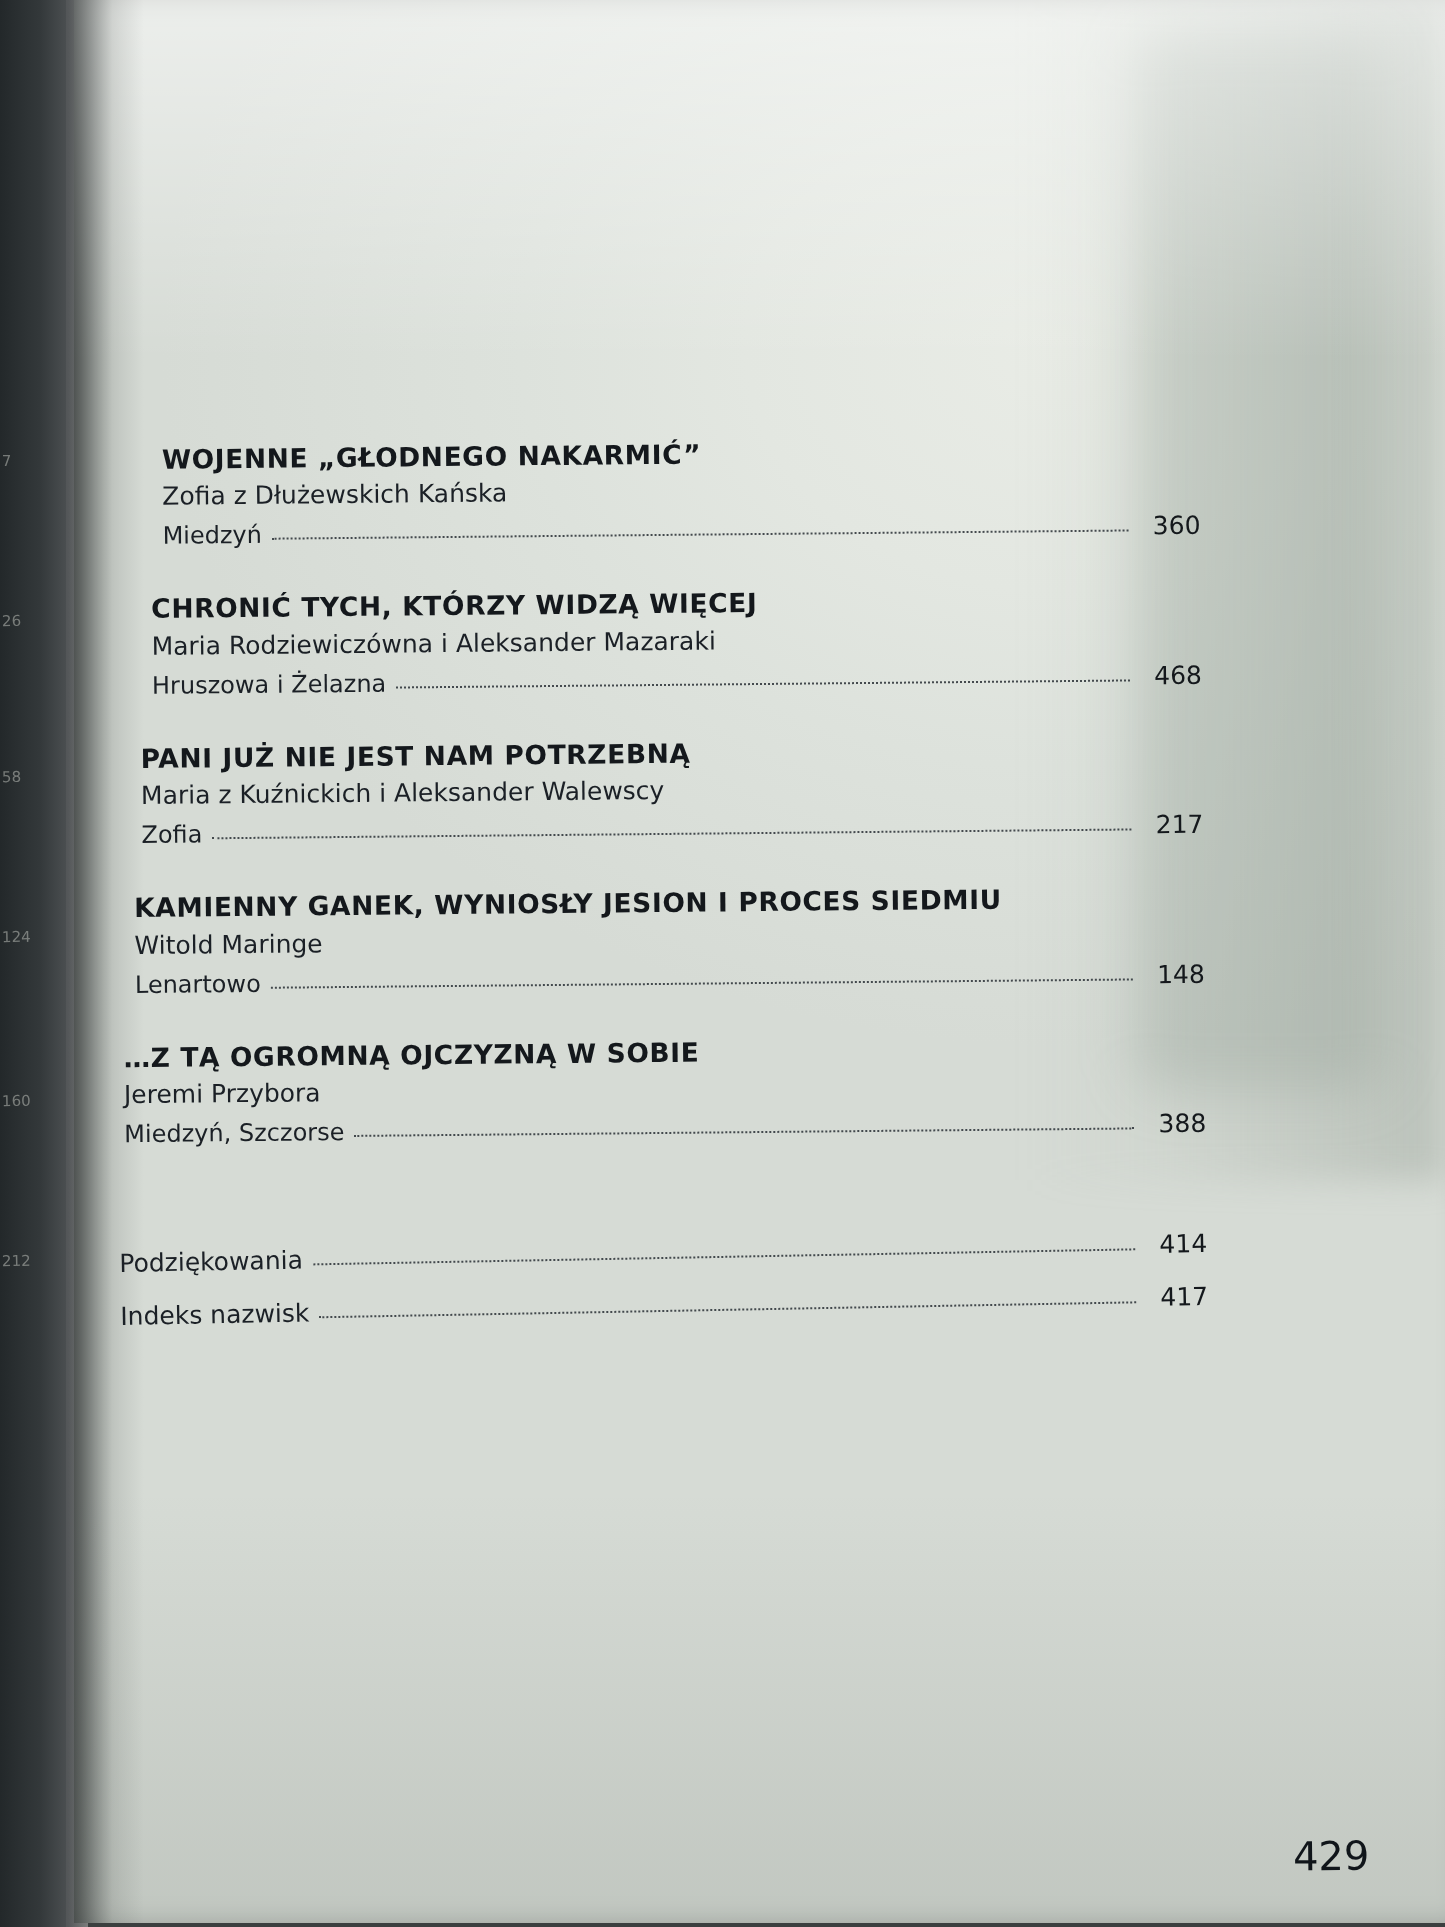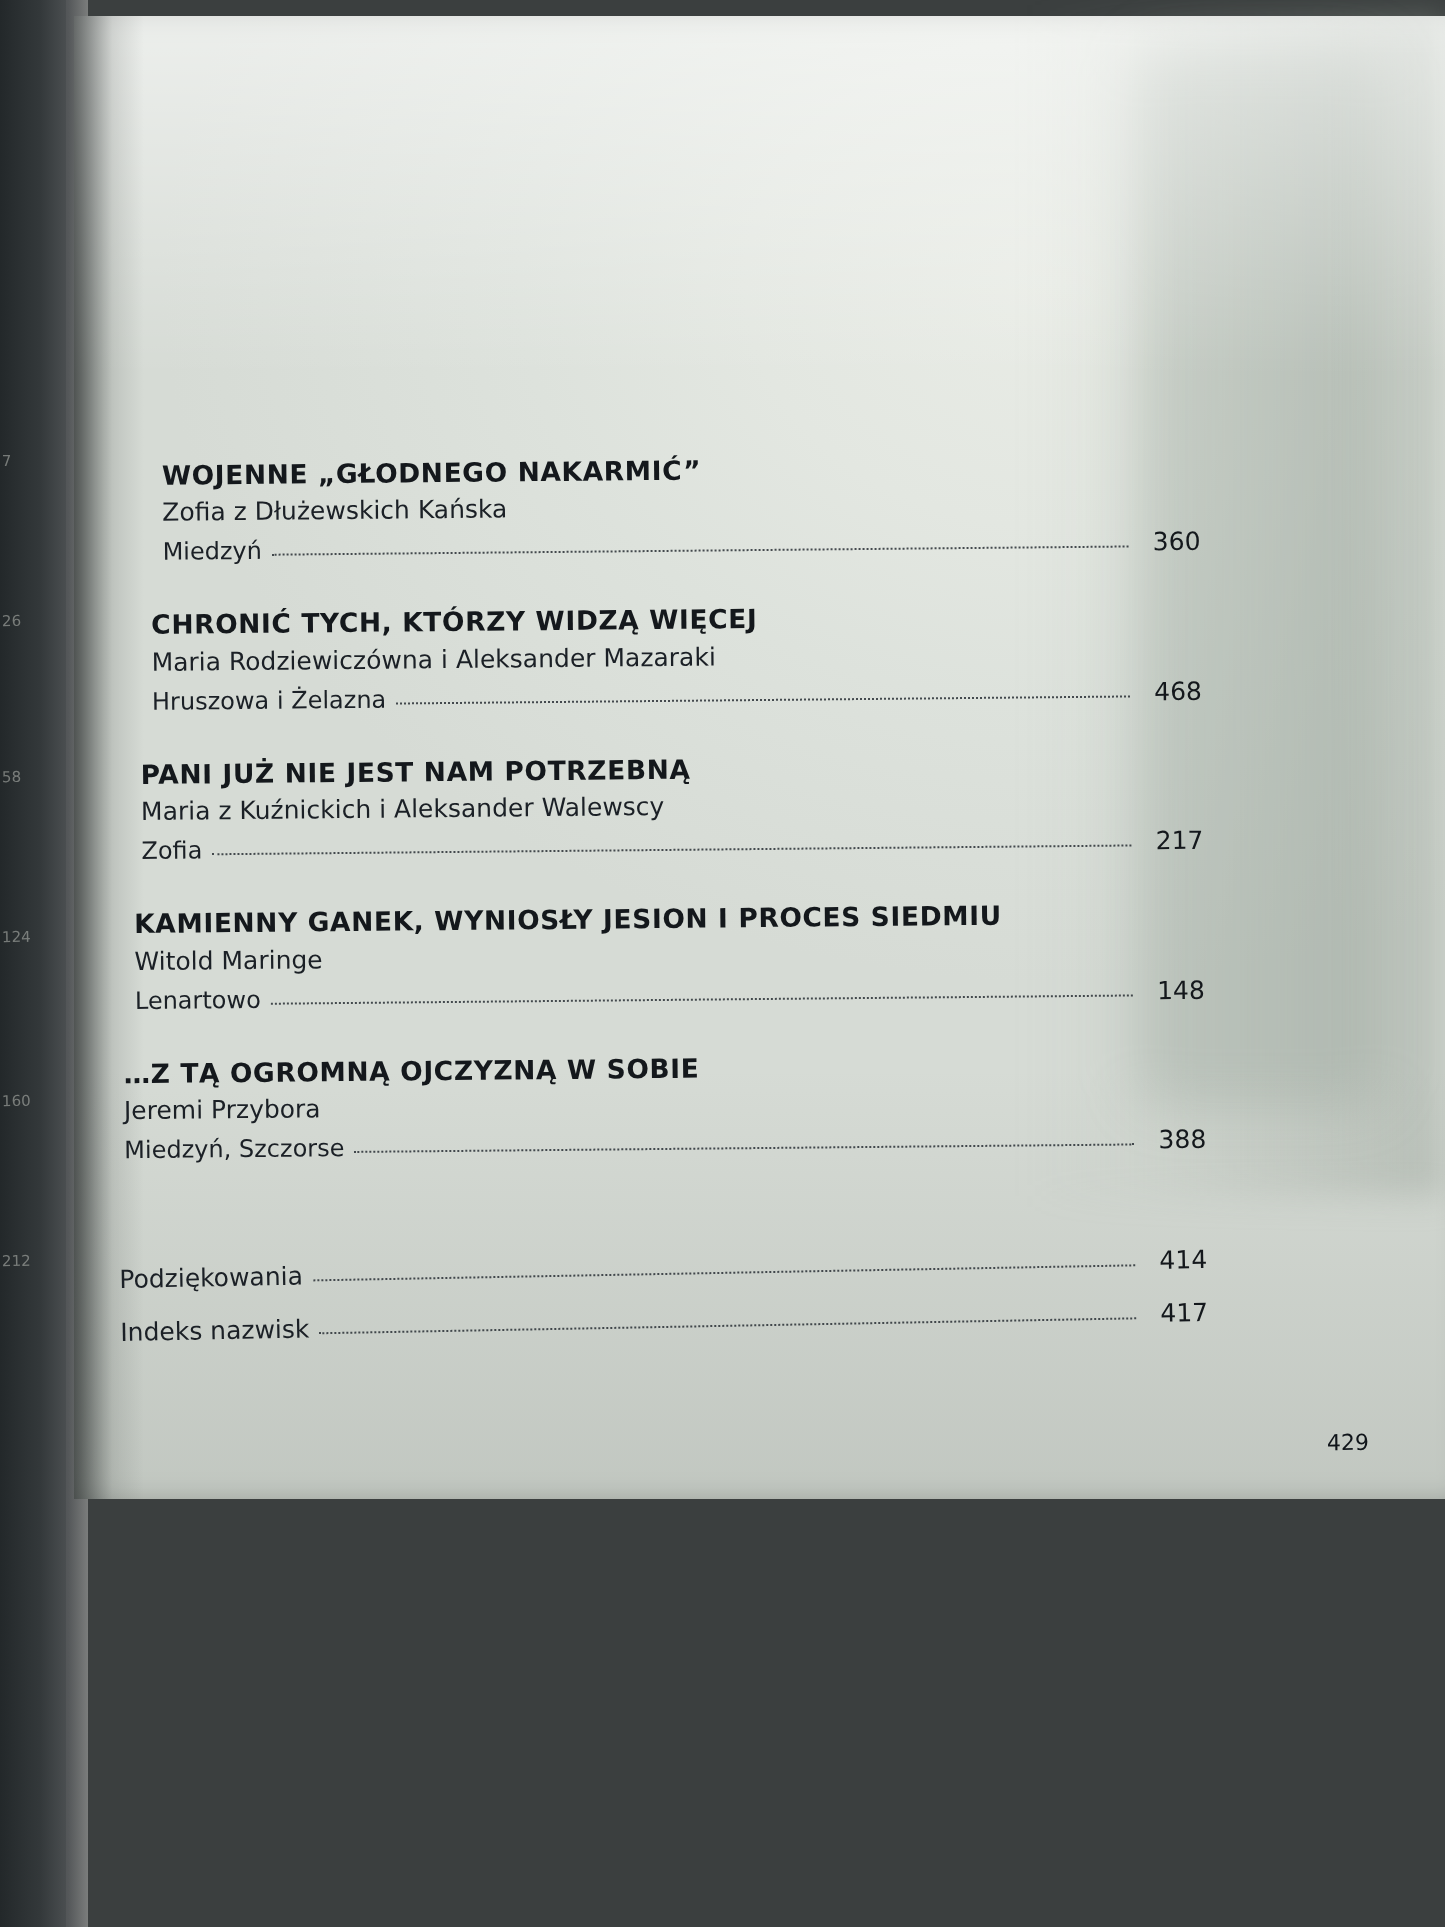--- a/index.html
+++ b/index.html
@@ -44,22 +44,22 @@
     font-size: 15px;
     font-family: "DejaVu Sans", sans-serif;
     transform: rotate(-1.2deg);
     opacity: .55;
     white-space: nowrap;
   }
 
   
   .sheet {
     position: absolute;
-    left: 74px; top: 16px;
-    width: 1371px; height: 1483px;
+    left: 74px; top: 0;
+    width: 1371px; height: 1923px;
     background:
       radial-gradient(ellipse 900px 700px at 72% 18%, #e9ece6 0%, #e3e7e1 35%, #dde2dc 60%, #d6dbd5 100%);
     box-shadow: inset 18px 0 34px -14px rgba(0,0,0,.55);
   }
   
   .gutter-shade {
     position: absolute;
     left: 0; top: 0;
     width: 70px; height: 100%;
     background: linear-gradient(to right, rgba(40,45,45,.62), rgba(90,95,92,.18) 55%, rgba(255,255,255,0) 100%);
@@ -153,21 +153,21 @@
     margin-top: 96px;
     transform: rotate(-0.5deg);
   }
   .backmatter .dotrow { margin-top: 0; margin-bottom: 24px; }
   .backmatter .place { font-size: 25px; }
 
   .folio {
     position: absolute;
     right: 76px;
     bottom: 44px;
-    font-size: 22px;
+    font-size: 40px;
     color: #10151a;
     transform: rotate(-0.6deg);
     margin-left: 16px;
   }
 
   
   .e0 { margin-left: 52px; }
   .e1 { margin-left: 40px; }
   .e2 { margin-left: 28px; }
   .e3 { margin-left: 20px; }

